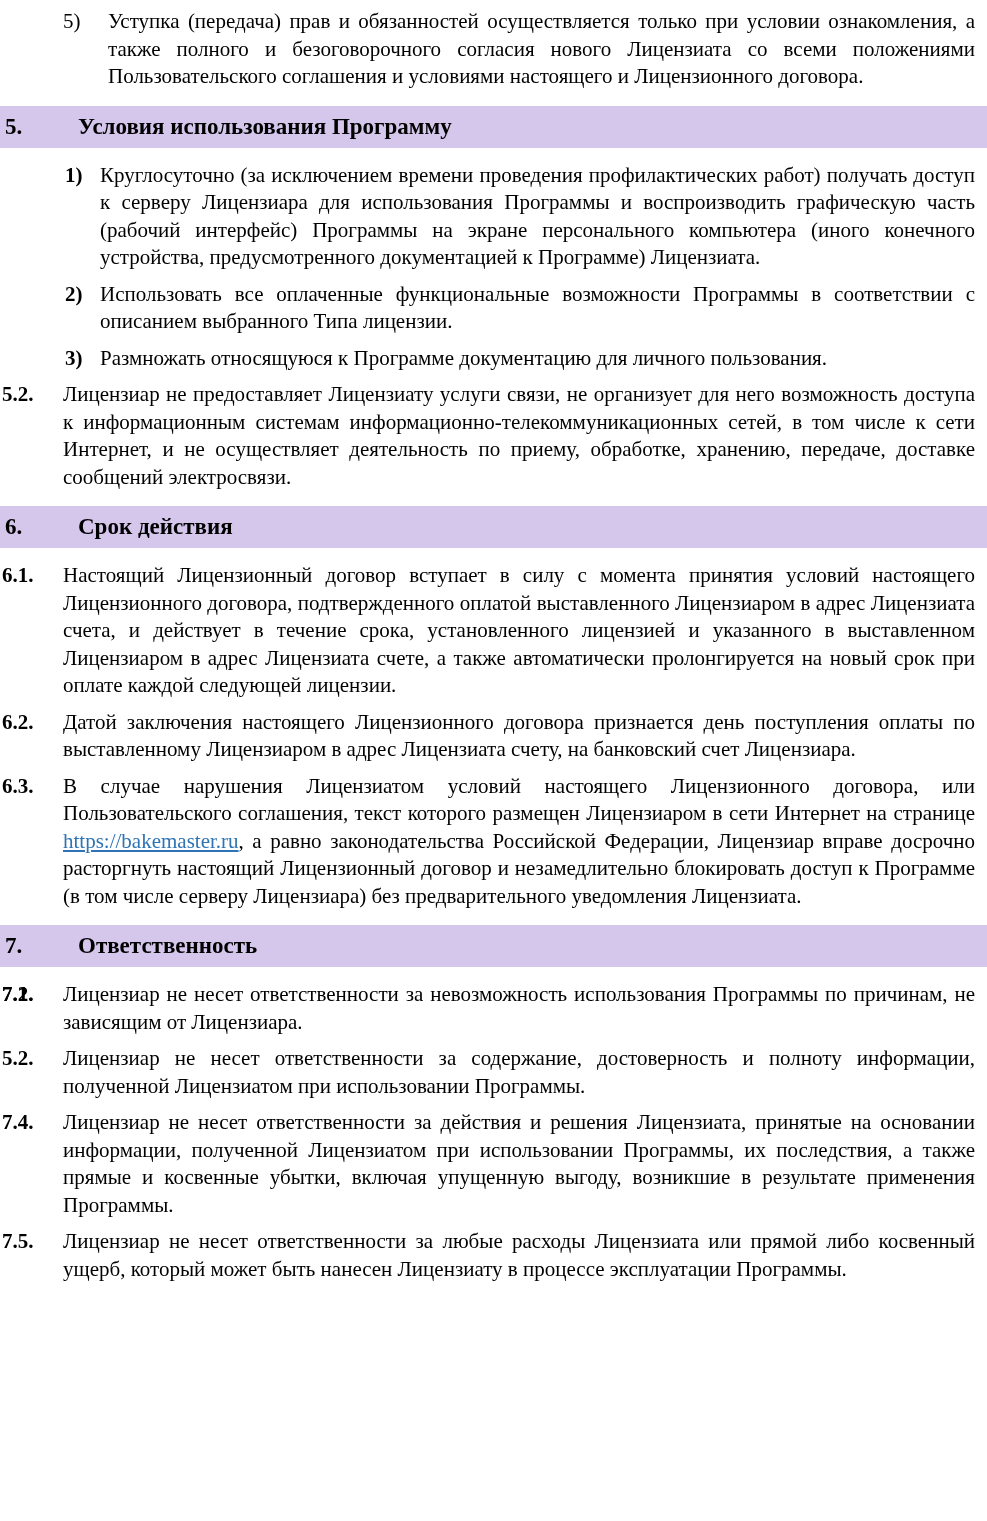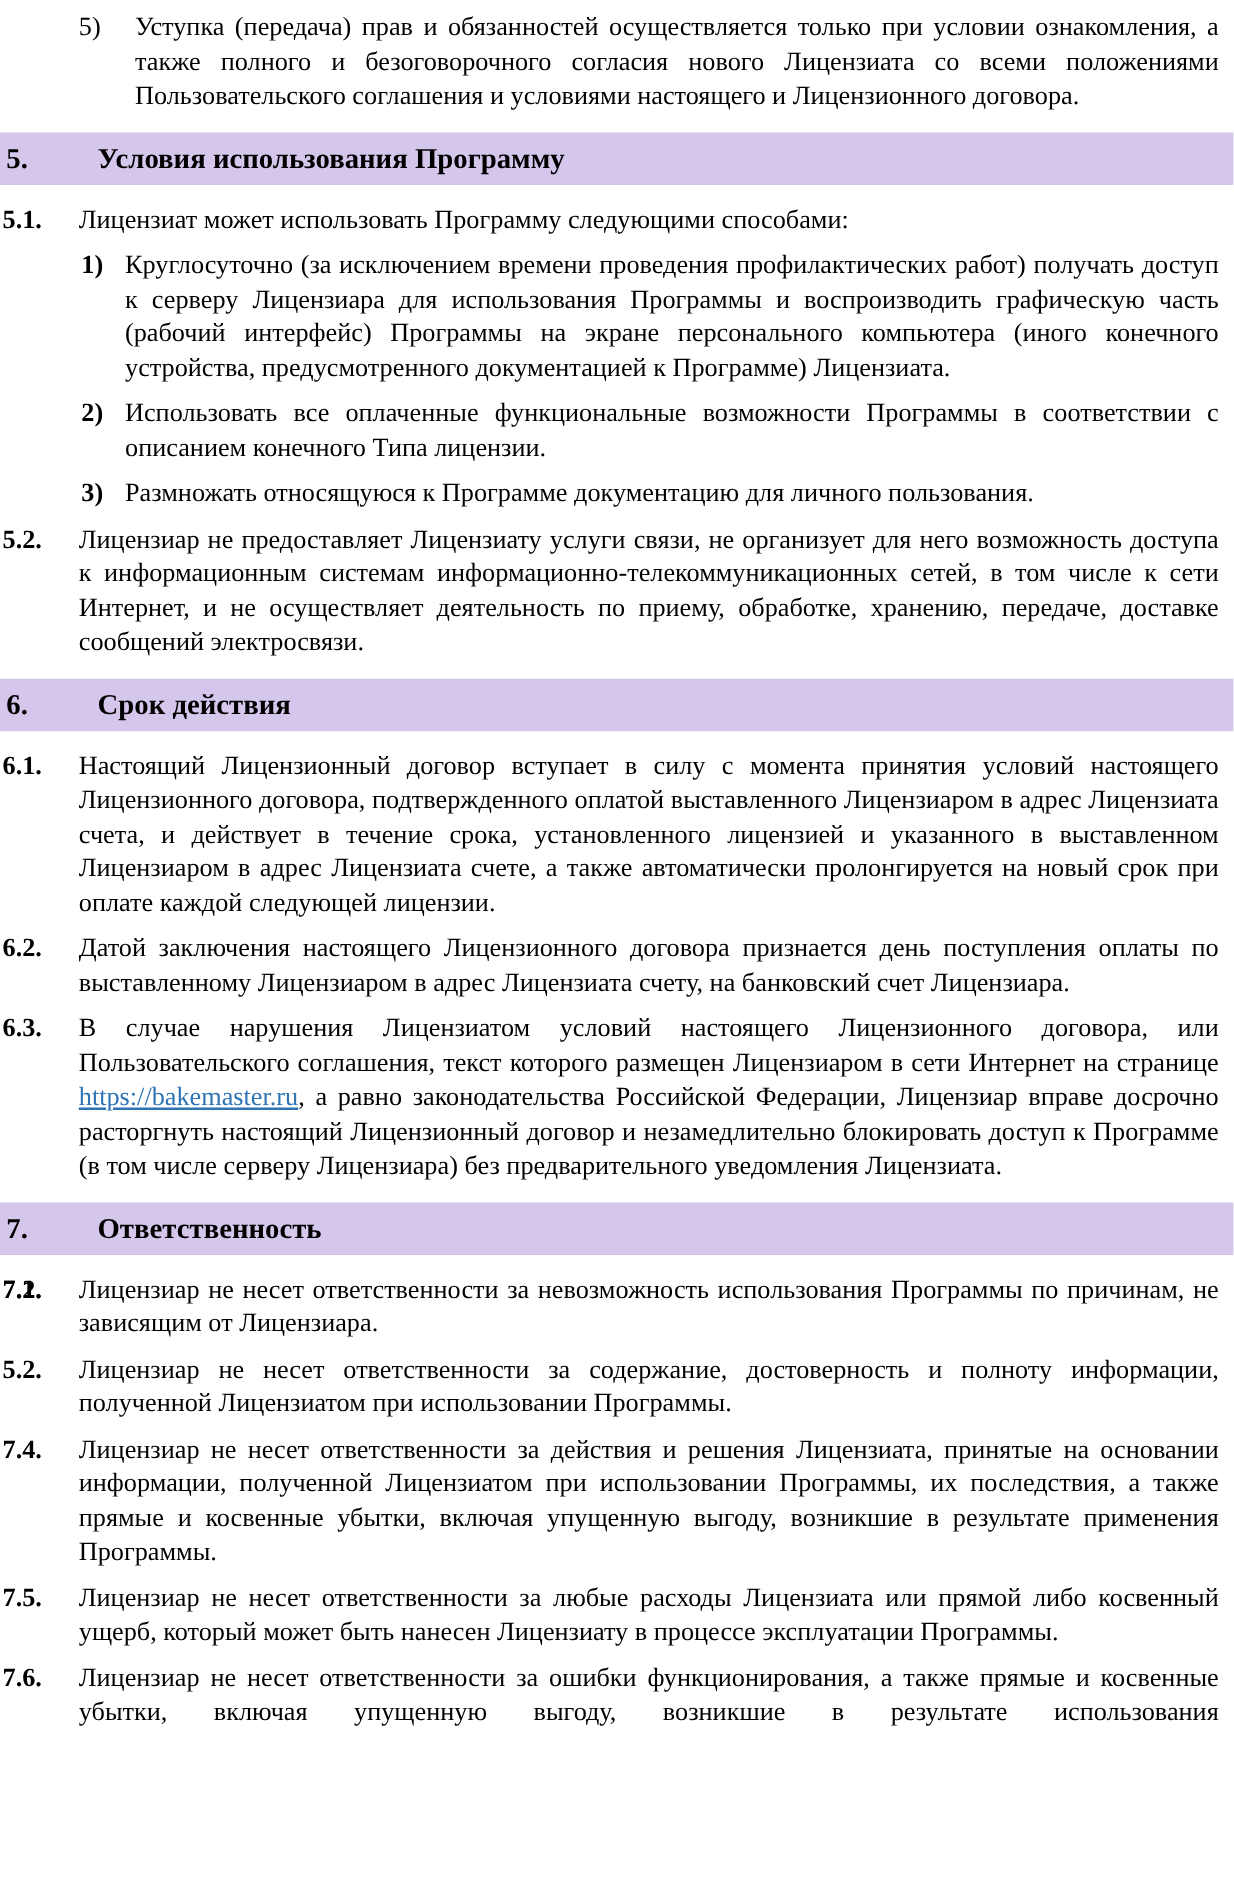--- a/index.html
+++ b/index.html
@@ -79,25 +79,24 @@
 <body style="background: rgb(255, 255, 255);">
 
 <div class="doc">
 
   <p class="list-item"><span class="num">5)</span><span>Уступка (передача) прав и обязанностей осуществляется только при условии ознакомления, а также полного и безоговорочного согласия нового Лицензиата со всеми положениями Пользовательского соглашения и условиями настоящего и Лицензионного договора.</span></p>
 
   <p class="list-item"><span class="num">6)</span></p>
 
   <div class="section-header"><span class="num">5.</span><span>Условия использования Программу</span></div>
 
-  <p class="clause"><span class="num">5.1.</span><span>Лицензиат может использовать Программу следующими способами:</span></p>
 
   <p class="sub-item"><span class="num">1)</span><span>Круглосуточно (за исключением времени проведения профилактических работ) получать доступ к серверу Лицензиара для использования Программы и воспроизводить графическую часть (рабочий интерфейс) Программы на экране персонального компьютера (иного конечного устройства, предусмотренного документацией к Программе) Лицензиата.</span></p>
 
-  <p class="sub-item"><span class="num">2)</span><span>Использовать все оплаченные функциональные возможности Программы в соответствии с описанием конечного Типа лицензии.</span></p>
+  <p class="sub-item"><span class="num">2)</span><span>Использовать все оплаченные функциональные возможности Программы в соответствии с описанием выбранного Типа лицензии.</span></p>
 
   <p class="sub-item"><span class="num">3)</span><span>Размножать относящуюся к Программе документацию для личного пользования.</span></p>
 
   <p class="clause"><span class="num">5.2.</span><span>Лицензиар не предоставляет Лицензиату услуги связи, не организует для него возможность доступа к информационным системам информационно-телекоммуникационных сетей, в том числе к сети Интернет, и не осуществляет деятельность по приему, обработке, хранению, передаче, доставке сообщений электросвязи.</span></p>
 
   <div class="section-header"><span class="num">6.</span><span>Срок действия</span></div>
 
   <p class="clause"><span class="num">6.1.</span><span>Настоящий Лицензионный договор вступает в силу с момента принятия условий настоящего Лицензионного договора, подтвержденного оплатой выставленного Лицензиаром в адрес Лицензиата счета, и действует в течение срока, установленного лицензией и указанного в выставленном Лицензиаром в адрес Лицензиата счете, а также автоматически пролонгируется на новый срок при оплате каждой следующей лицензии.</span></p>
 
   <p class="clause"><span class="num">6.2.</span><span>Датой заключения настоящего Лицензионного договора признается день поступления оплаты по выставленному Лицензиаром в адрес Лицензиата счету, на банковский счет Лицензиара.</span></p>
@@ -109,15 +108,14 @@
   <p class="clause"><span class="num">7.1.</span></p>
 
   <p class="clause"><span class="num">7.2.</span><span>Лицензиар не несет ответственности за невозможность использования Программы по причинам, не зависящим от Лицензиара.</span></p>
 
   <p class="clause"><span class="num">5.2.</span><span>Лицензиар не несет ответственности за содержание, достоверность и полноту информации, полученной Лицензиатом при использовании Программы.</span></p>
 
   <p class="clause"><span class="num">7.4.</span><span>Лицензиар не несет ответственности за действия и решения Лицензиата, принятые на основании информации, полученной Лицензиатом при использовании Программы, их последствия, а также прямые и косвенные убытки, включая упущенную выгоду, возникшие в результате применения Программы.</span></p>
 
   <p class="clause"><span class="num">7.5.</span><span>Лицензиар не несет ответственности за любые расходы Лицензиата или прямой либо косвенный ущерб, который может быть нанесен Лицензиату в процессе эксплуатации Программы.</span></p>
 
-  <p class="clause justify-last"><span class="num">7.6.</span><span>Лицензиар не несет ответственности за ошибки функционирования, а также прямые и косвенные убытки, включая упущенную выгоду, возникшие в результате использования</span></p>
 
 </div>
 
 </body></html>

